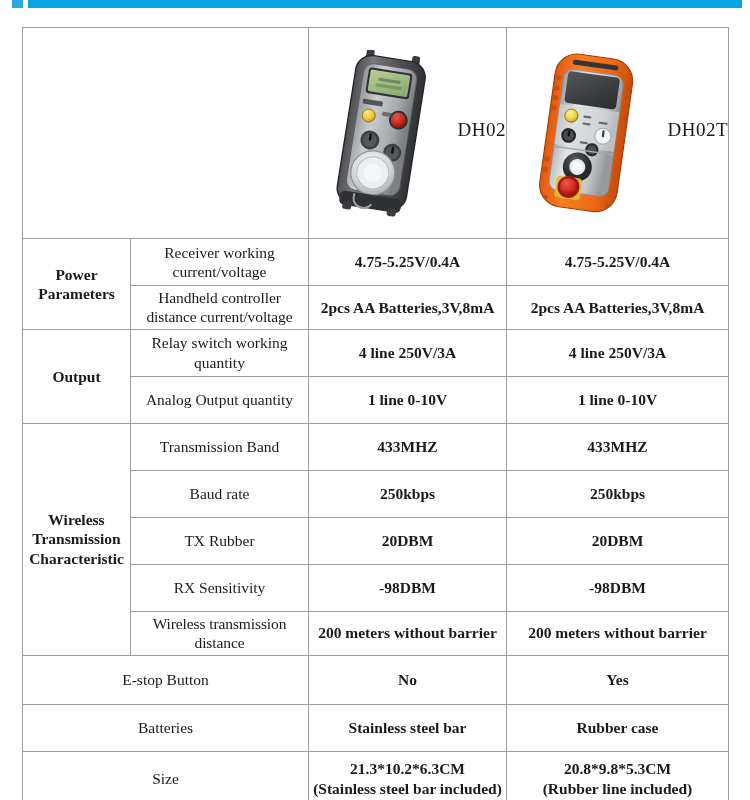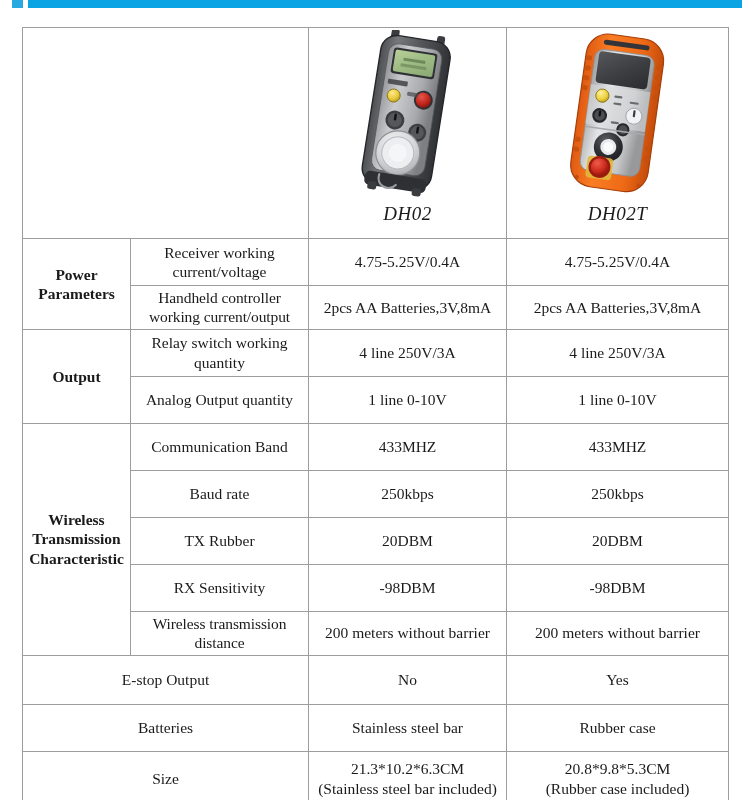--- a/index.html
+++ b/index.html
@@ -65,42 +65,41 @@
   .group-cell {
     font-size: 15.5px;
     line-height: 1.3;
     font-weight: bold;
   }
 
   .img-row td { height: 210px; padding: 0; vertical-align: bottom; }
   .img-cell-inner {
     height: 208px;
     display: flex;
-    flex-direction: column;
+    flex-direction: row;
     align-items: center;
     justify-content: flex-end;
-    font-style: italic;
   }
   .model-name {
     font-size: 19px;
     letter-spacing: 0.5px;
     padding-bottom: 12px;
     padding-top: 4px;
   }
   .device-art {
     flex: 1 1 auto;
     display: flex;
     align-items: center;
     justify-content: center;
     width: 100%;
   }
 
   .tight { font-size: 11.3px; letter-spacing: -0.1px; }
   .small-label { font-size: 13.6px; }
-  .val { font-size: 15.5px; }
+  .val { font-size: 15.5px; font-weight: bold; }
   .two-line { line-height: 1.3; }
 
   
   svg.device { display: block; }
 </style>
 </head>
 <body>
 
 <div class="topbar-wrap">
   <div class="topbar-dot"></div>
@@ -315,21 +314,21 @@
   <tr>
     <td rowspan="2" class="group-cell">
       <div>Power</div>
       <div>Parameters</div>
     </td>
     <td class="small-label" style="height:42px">Receiver working current/voltage</td>
     <td class="val">4.75-5.25V/0.4A</td>
     <td class="val">4.75-5.25V/0.4A</td>
   </tr>
   <tr>
-    <td class="tight" style="height:34px">Handheld controller working current/output</td>
+    <td class="tight" style="height:34px">Handheld controller distance current/voltage</td>
     <td class="val">2pcs AA Batteries,3V,8mA</td>
     <td class="val">2pcs AA Batteries,3V,8mA</td>
   </tr>
 
   <tr>
     <td rowspan="2" class="group-cell">Output</td>
     <td class="small-label" style="height:42px">Relay switch working quantity</td>
     <td class="val">4 line 250V/3A</td>
     <td class="val">4 line 250V/3A</td>
   </tr>
@@ -338,21 +337,21 @@
     <td class="val">1 line 0-10V</td>
     <td class="val">1 line 0-10V</td>
   </tr>
 
   <tr>
     <td rowspan="5" class="group-cell">
       <div>Wireless</div>
       <div>Transmission</div>
       <div>Characteristic</div>
     </td>
-    <td class="small-label" style="height:42px">Communication Band</td>
+    <td class="small-label" style="height:42px">Transmission Band</td>
     <td class="val">433MHZ</td>
     <td class="val">433MHZ</td>
   </tr>
   <tr>
     <td class="small-label" style="height:42px">Baud rate</td>
     <td class="val">250kbps</td>
     <td class="val">250kbps</td>
   </tr>
   <tr>
     <td class="small-label" style="height:42px">TX Rubber</td>
@@ -364,35 +363,35 @@
     <td class="val">-98DBM</td>
     <td class="val">-98DBM</td>
   </tr>
   <tr>
     <td class="tight" style="height:30px">Wireless transmission  distance</td>
     <td class="val">200 meters without barrier</td>
     <td class="val">200 meters without barrier</td>
   </tr>
 
   <tr>
-    <td colspan="2" class="small-label" style="height:44px">E-stop Output</td>
+    <td colspan="2" class="small-label" style="height:44px">E-stop Button</td>
     <td class="val">No</td>
     <td class="val">Yes</td>
   </tr>
   <tr>
     <td colspan="2" class="small-label" style="height:42px">Batteries</td>
     <td class="val">Stainless steel bar</td>
     <td class="val">Rubber case</td>
   </tr>
   <tr>
     <td colspan="2" class="small-label" style="height:50px">Size</td>
     <td class="val two-line">
       <div>21.3*10.2*6.3CM</div>
       <div>(Stainless steel bar included)</div>
     </td>
     <td class="val two-line">
       <div>20.8*9.8*5.3CM</div>
-      <div>(Rubber case included)</div>
+      <div>(Rubber line included)</div>
     </td>
   </tr>
 
   </tbody>
 </table>
 
 </body></html>

